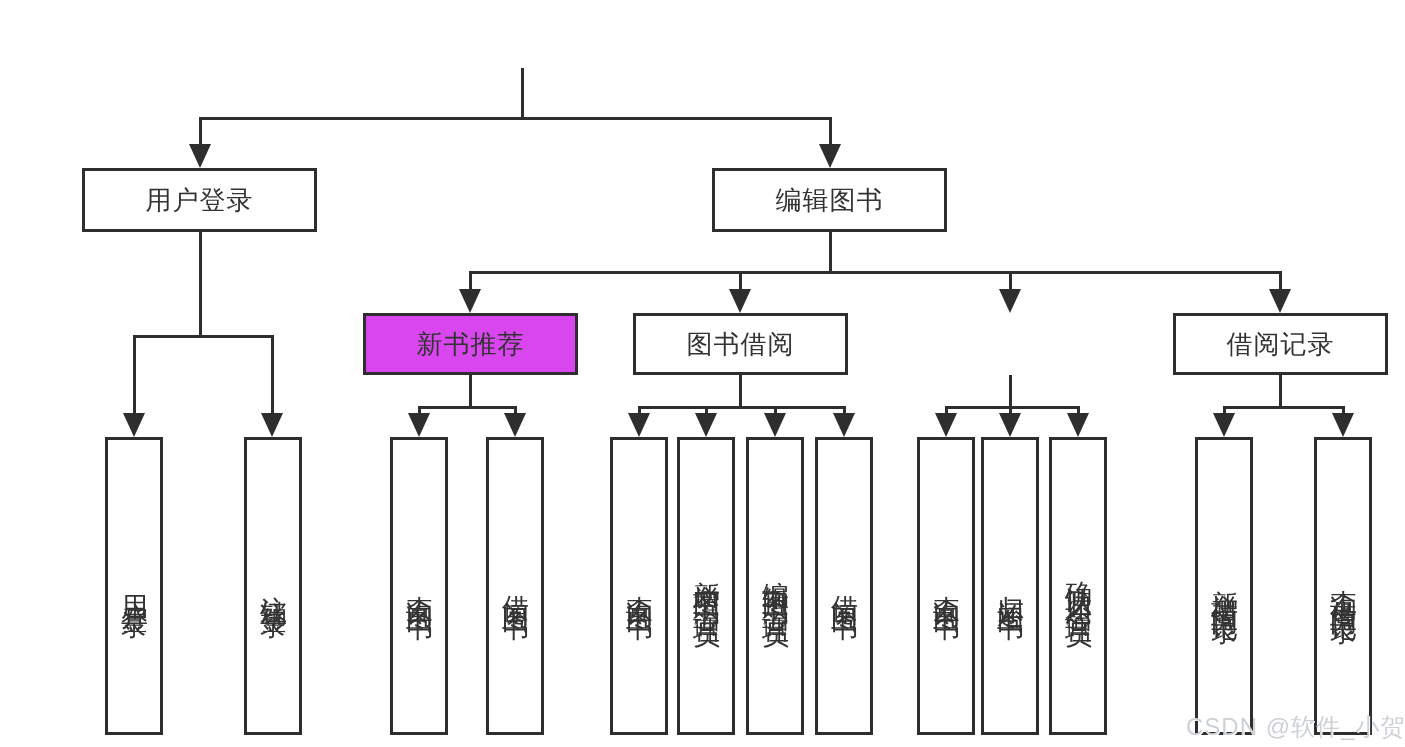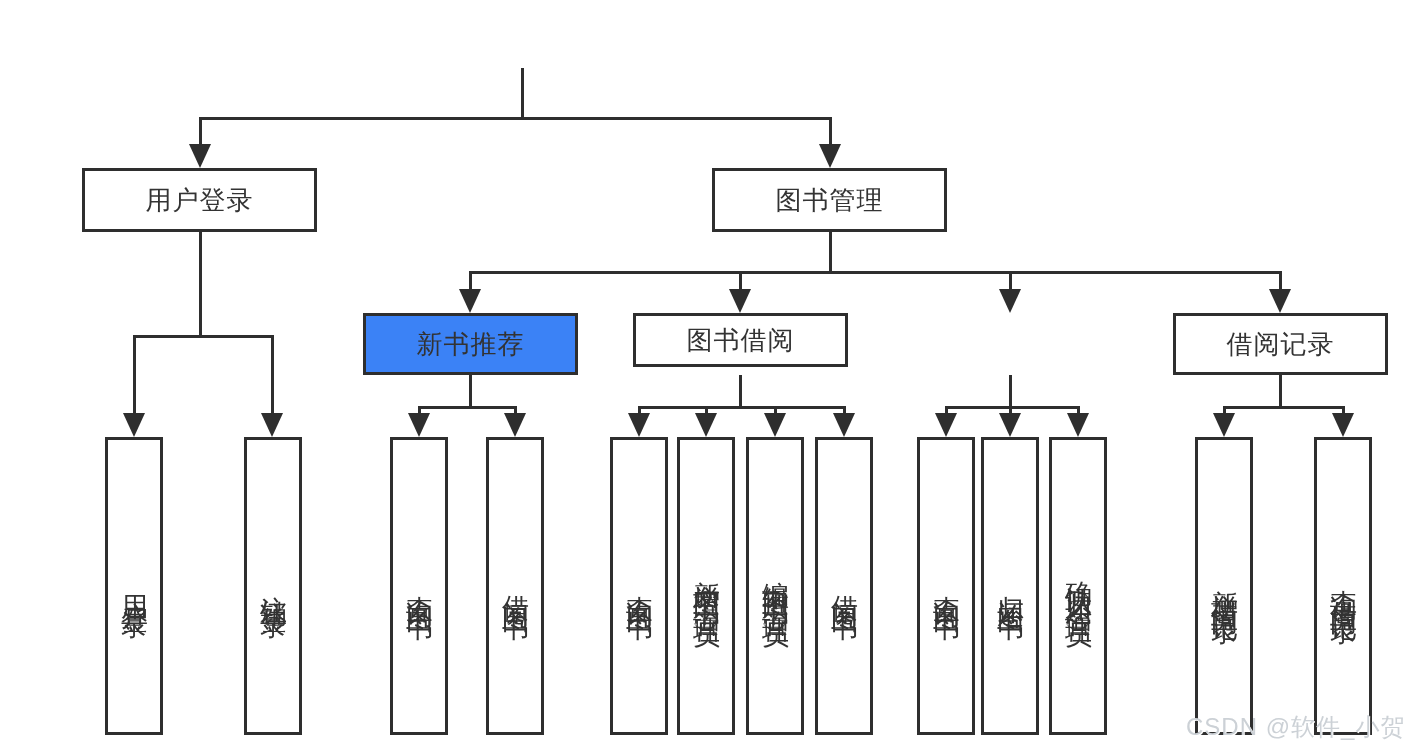--- a/index.html
+++ b/index.html
@@ -115,26 +115,26 @@
     <div class="cline" style="left: 1278.5px; top: 375px; width: 3px; height: 33.5px; background: rgb(46, 46, 46);"></div>
     <div class="cline" style="left: 1222.5px; top: 405.5px; width: 122px; height: 3px; background: rgb(46, 46, 46);"></div>
     <div class="cline" style="left: 1222.5px; top: 407px; width: 3px; height: 10px; background: rgb(46, 46, 46);"></div>
     <div class="arrowhead" style="left: 1213px; top: 413px; border-top-color: rgb(46, 46, 46);"></div>
     <div class="cline" style="left: 1341.5px; top: 407px; width: 3px; height: 10px; background: rgb(46, 46, 46);"></div>
     <div class="arrowhead" style="left: 1332px; top: 413px; border-top-color: rgb(46, 46, 46);"></div>
     <div class="node h" style="left: 82px; top: 168px; width: 235px; height: 64px; border-color: rgb(46, 46, 46); background: rgb(255, 255, 255); color: rgb(51, 51, 51);">
       <span>用户登录</span>
     </div>
     <div class="node h" style="left: 712px; top: 168px; width: 235px; height: 64px; border-color: rgb(46, 46, 46); background: rgb(255, 255, 255); color: rgb(51, 51, 51);">
-      <span>图书管理</span>
+      <span>编辑图书</span>
     </div>
-    <div class="node h" style="left: 363px; top: 313px; width: 215px; height: 62px; border-color: rgb(46, 46, 46); background: #3b82f6; color: rgb(51, 51, 51); justify-content: center;">
+    <div class="node h" style="left: 363px; top: 313px; width: 215px; height: 62px; border-color: rgb(46, 46, 46); background: #d946ef; color: rgb(51, 51, 51); justify-content: center;">
       <span>新书推荐</span>
     </div>
-    <div class="node h" style="left: 633px; top: 313px; width: 215px; height: 54px; border-color: rgb(46, 46, 46); background: rgb(255, 255, 255); color: rgb(51, 51, 51);">
+    <div class="node h" style="left: 633px; top: 313px; width: 215px; height: 62px; border-color: rgb(46, 46, 46); background: rgb(255, 255, 255); color: rgb(51, 51, 51);">
       <span>图书借阅</span>
     </div>
     <div class="node h" style="left: 1173px; top: 313px; width: 215px; height: 62px; border-color: rgb(46, 46, 46); background: rgb(255, 255, 255); color: rgb(51, 51, 51);">
       <span>借阅记录</span>
     </div>
     <div class="node v" style="left: 105px; top: 437px; width: 58px; height: 298px; border-color: rgb(46, 46, 46); background: rgb(255, 255, 255); color: rgb(51, 51, 51);">
       <span>用户登录</span>
     </div>
     <div class="node v" style="left: 244px; top: 437px; width: 58px; height: 298px; border-color: rgb(46, 46, 46); background: rgb(255, 255, 255); color: rgb(51, 51, 51);">
       <span>注销登录</span>

